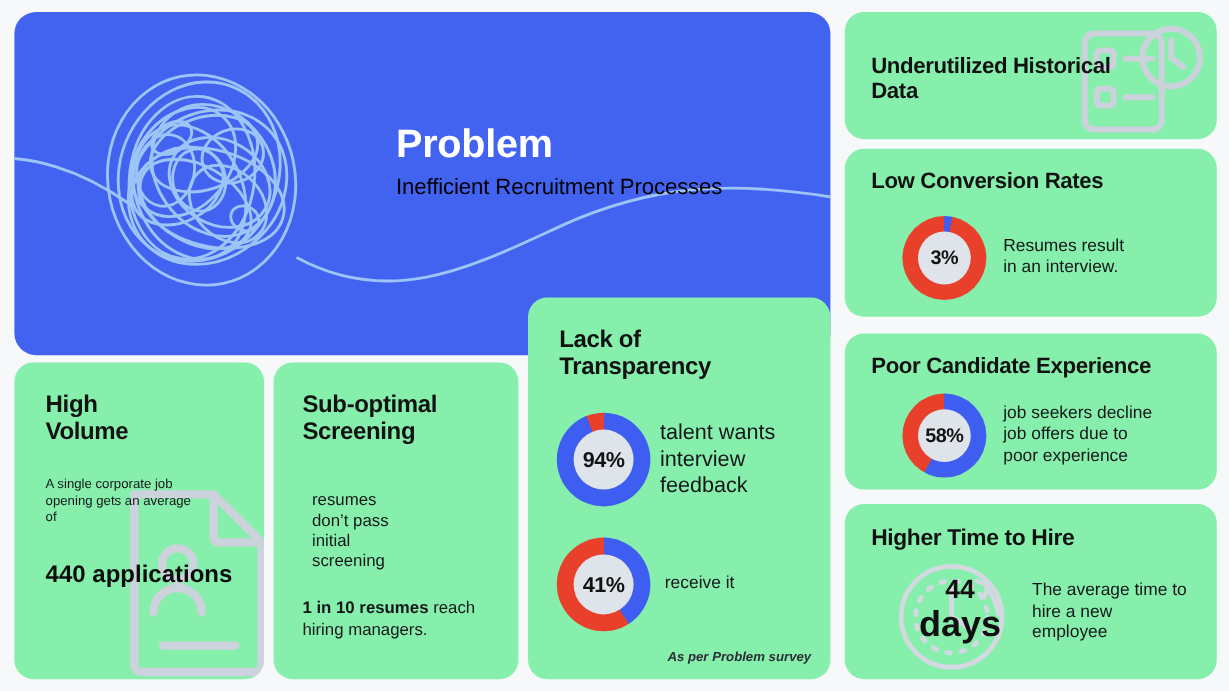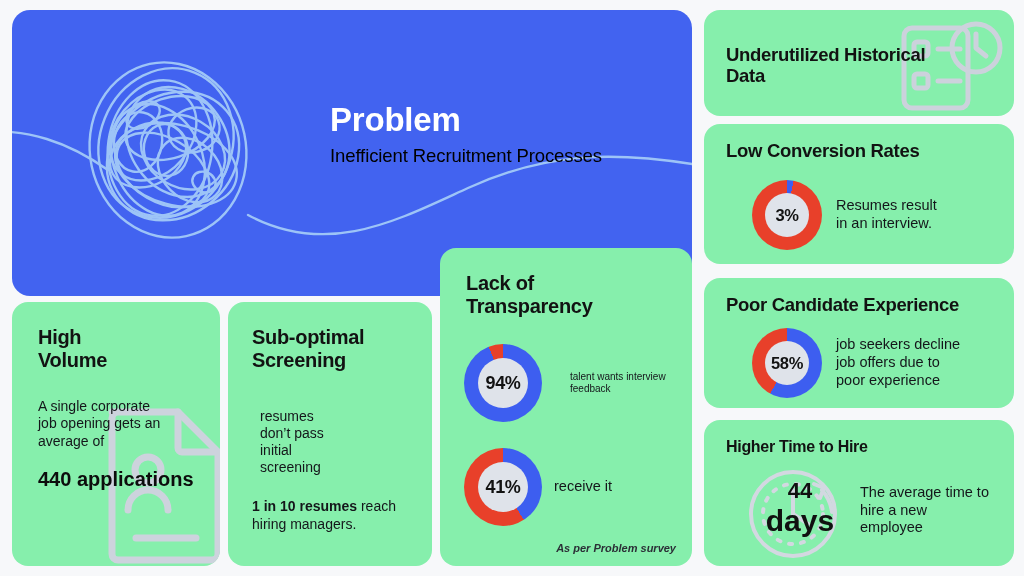--- a/index.html
+++ b/index.html
@@ -118,21 +118,21 @@
       <g fill="none" stroke="#cdd3dd" stroke-width="7" stroke-linejoin="round" stroke-linecap="round">
         <path d="M12,14 H78 L118,54 V156 a6,6 0 0 1 -6,6 H18 a6,6 0 0 1 -6,-6 V20 a6,6 0 0 1 6,-6 Z"></path>
         <path d="M78,14 V50 a4,4 0 0 0 4,4 H118"></path>
         <circle cx="48" cy="72" r="13"></circle>
         <path d="M28,112 a20,20 0 0 1 40,0"></path>
         <path d="M36,140 H96"></path>
       </g>
     </svg>
     <div class="card-title" style="left:26px; top:24px; font-size:20px; position:absolute; white-space:pre-line;">High
 Volume</div>
-    <div class="body-txt" style="position:absolute; left:26px; top:96px; width:124px; font-size:14px;">A single corporate job opening gets an average of</div>
+    <div class="body-txt" style="position:absolute; left:26px; top:96px; width:124px; font-size:11px;">A single corporate job opening gets an average of</div>
     <div class="bold-txt" style="position:absolute; left:26px; top:166px; width:170px; font-size:20px; line-height:1.12; z-index:3;">440 applications</div>
   </div>
 
   <div class="card" style="left:228px; top:302px; width:204px; height:264px;">
     <div class="card-title" style="position:absolute; left:24px; top:24px; font-size:20px; white-space:pre-line;">Sub-optimal
 Screening</div>
     <div class="stat-row" style="position:absolute; left:22px; top:106px; width:170px;">
       <div class="stat-label" style="margin-left:10px; font-size:14px; width:86px;">resumes don’t pass initial screening</div>
     </div>
     <div style="position:absolute; left:24px; top:196px; width:166px; font-size:14px; line-height:1.26; color:#14161a; z-index:3;">
@@ -142,21 +142,21 @@
 
   <div class="card" style="left:440px; top:248px; width:252px; height:318px;">
     <div class="card-title" style="position:absolute; left:26px; top:24px; font-size:20px; white-space:pre-line;">Lack of
 Transparency</div>
 
     <div class="stat-row" style="position:absolute; left:24px; top:96px; width:212px;">
       <div class="donut" style="width:78px;height:78px;background:conic-gradient(#3d5ef0 0 94%, #e8402a 94% 100%);border-radius:50%;">
         <div style="position:absolute;inset:14px;background:#dfe3ea;border-radius:50%;"></div>
         <div class="hole" style="font-size:18px;">94%</div>
       </div>
-      <div class="stat-label" style="margin-left:28px; font-size:10px; width:110px;">talent wants interview feedback</div>
+      <div class="stat-label" style="margin-left:8px; font-size:18px; width:110px;">talent wants interview feedback</div>
     </div>
 
     <div class="stat-row" style="position:absolute; left:24px; top:200px; width:212px;">
       <div class="donut" style="width:78px;height:78px;background:conic-gradient(#3d5ef0 0 41%, #e8402a 41% 100%);border-radius:50%;">
         <div style="position:absolute;inset:14px;background:#dfe3ea;border-radius:50%;"></div>
         <div class="hole" style="font-size:18px;">41%</div>
       </div>
       <div class="stat-label" style="margin-left:12px; font-size:14.5px; width:110px;">receive it</div>
     </div>
 
@@ -203,21 +203,21 @@
   <div class="card" style="left:704px; top:420px; width:310px; height:146px;">
     <svg class="watermark" style="left:34px; top:44px;" width="110" height="100" viewBox="0 0 110 100">
       <g fill="none" stroke="#d3d8e1" stroke-width="4" stroke-linecap="round">
         <circle cx="55" cy="50" r="42"></circle>
         <circle cx="55" cy="50" r="30" stroke-dasharray="3 9"></circle>
         <path d="M55,26 V50 L70,60"></path>
         <path d="M84,26 a42,42 0 0 1 10,22"></path>
         <path d="M76,20 L86,24 L82,34"></path>
       </g>
     </svg>
-    <div class="card-title" style="position:absolute; left:22px; top:18px; font-size:16px;">Higher Time to Hire</div>
+    <div class="card-title" style="position:absolute; left:22px; top:18px; font-size:19px;">Higher Time to Hire</div>
     <div style="position:absolute; left:50px; top:58px; width:92px; text-align:center; z-index:3;">
       <div style="font-size:22px; font-weight:800; color:#101010; line-height:1.16;">44</div>
       <div style="font-size:30px; font-weight:700; color:#101010; line-height:1.16;">days</div>
     </div>
     <div class="stat-label" style="position:absolute; left:156px; top:64px; width:130px; font-size:14.5px; z-index:3;">The average time to hire a new employee</div>
   </div>
 
 </div>
 
 </body></html>

